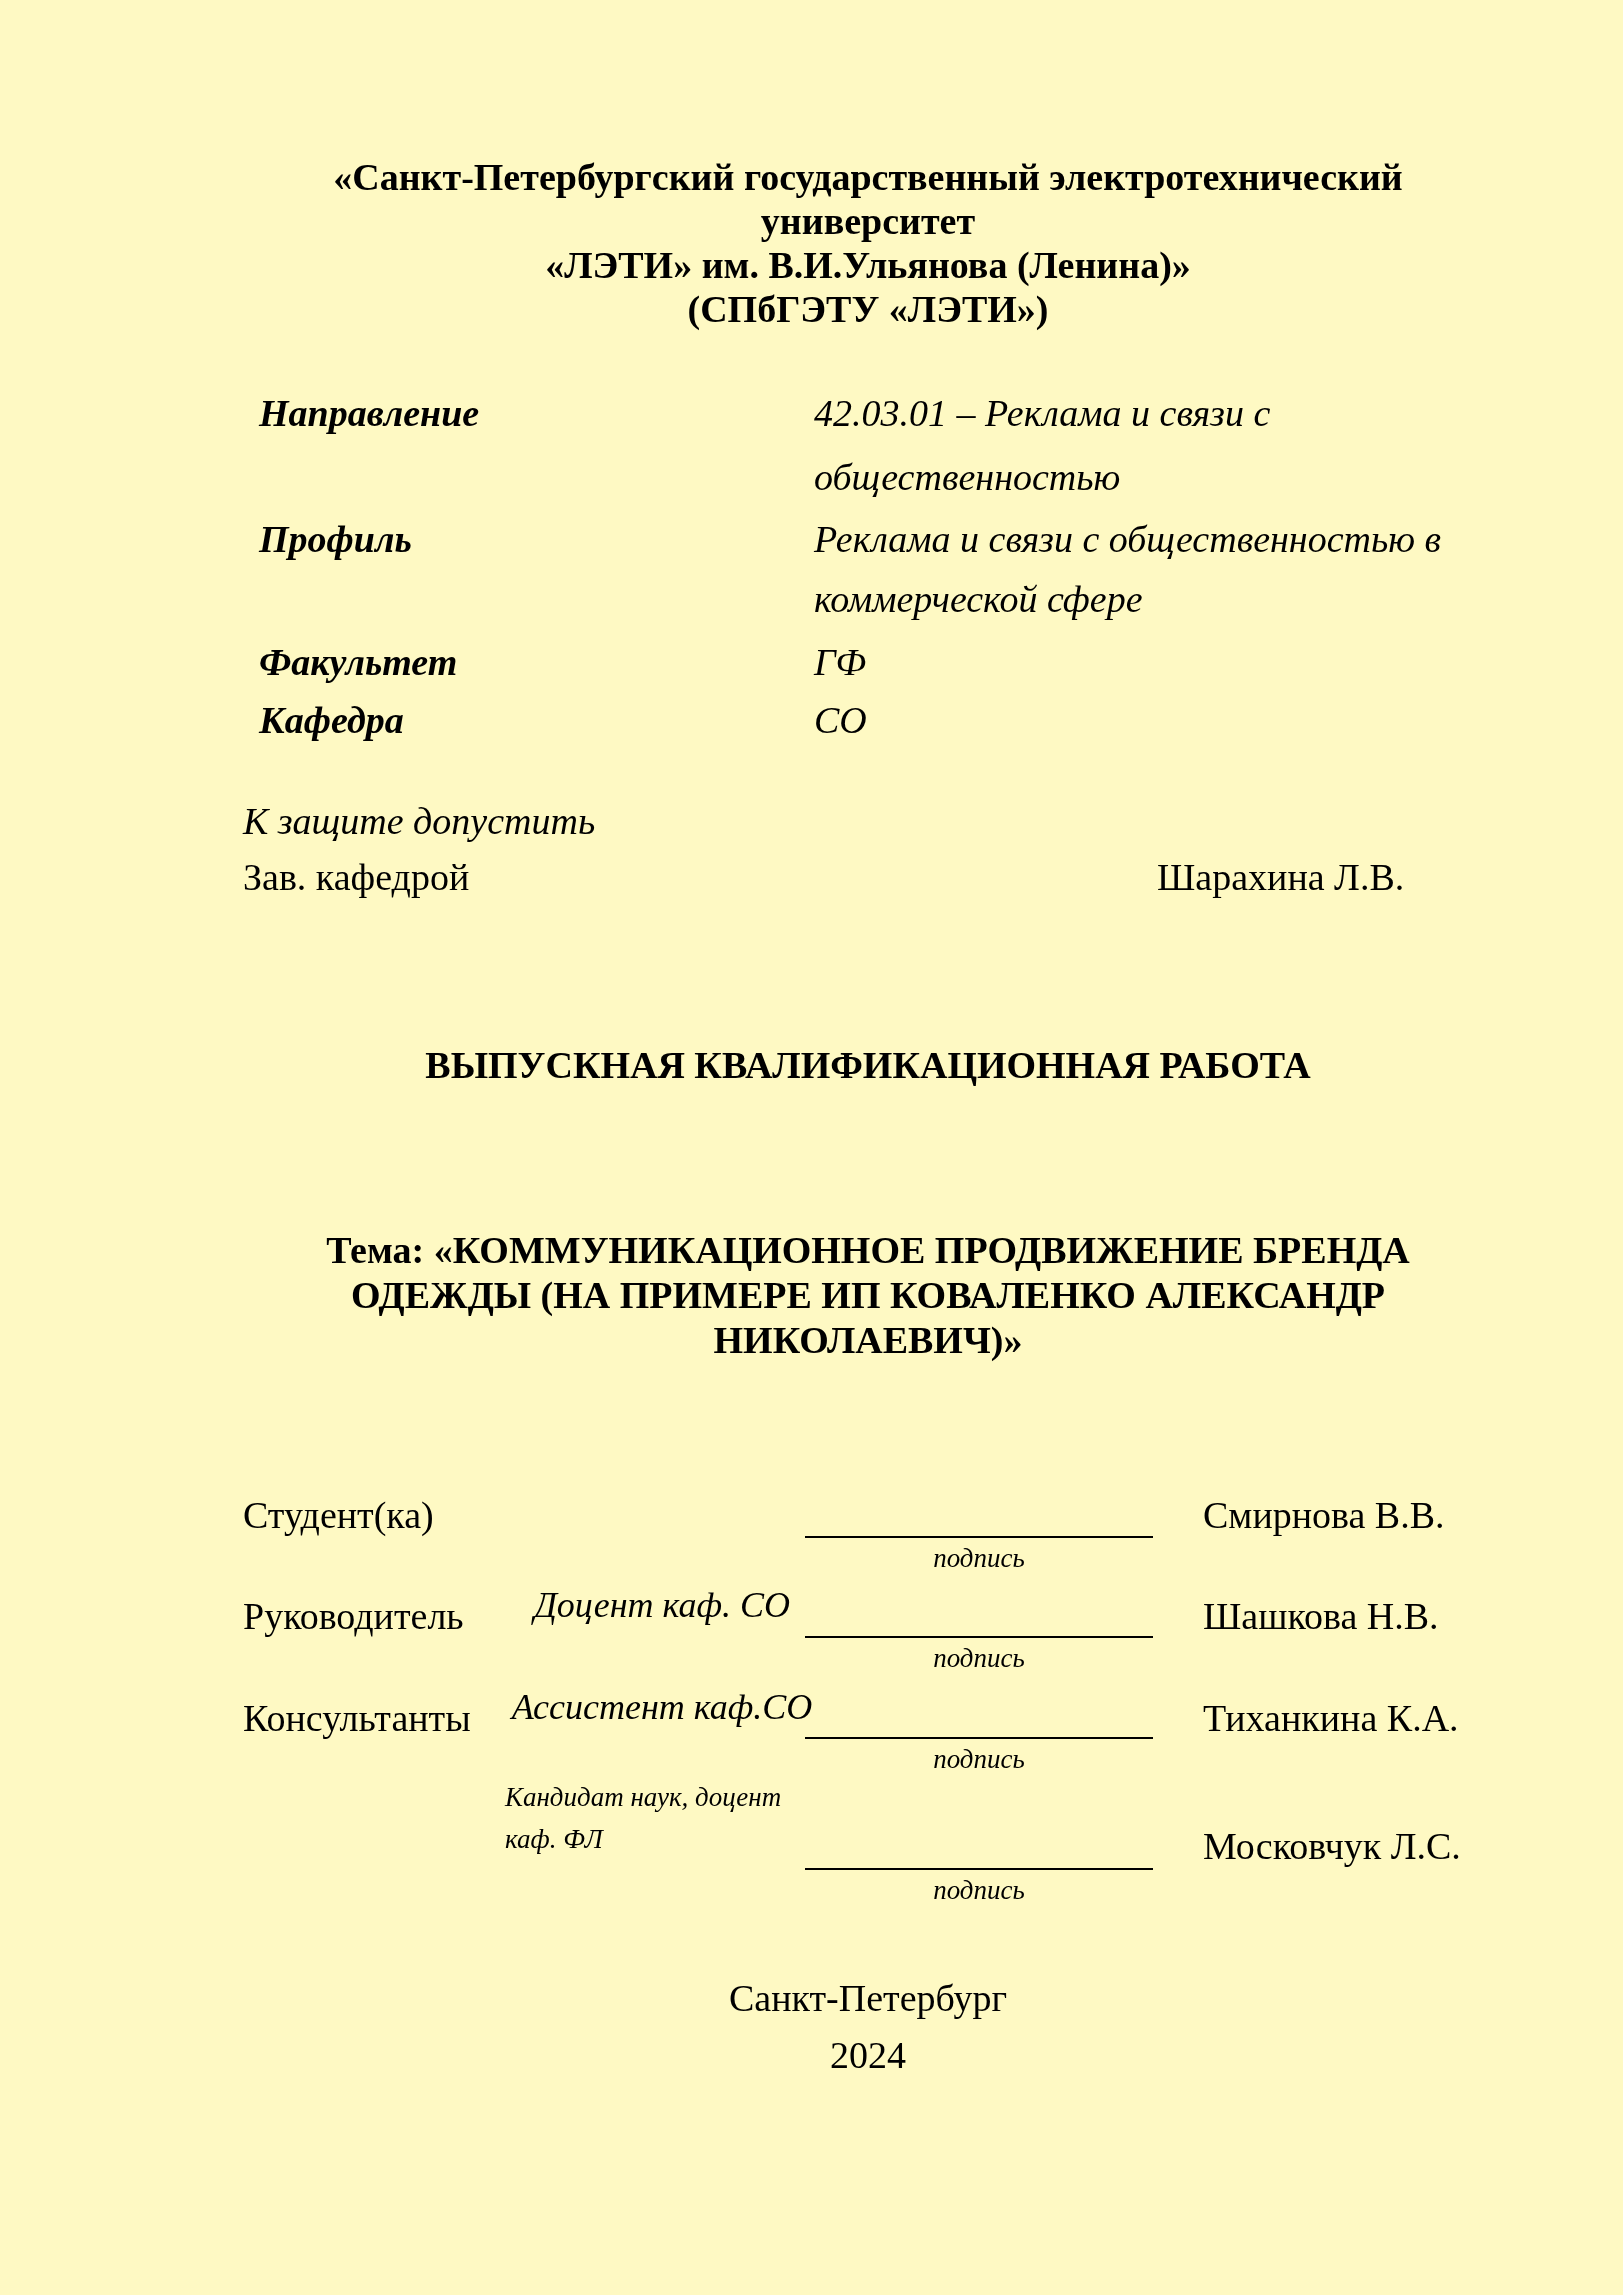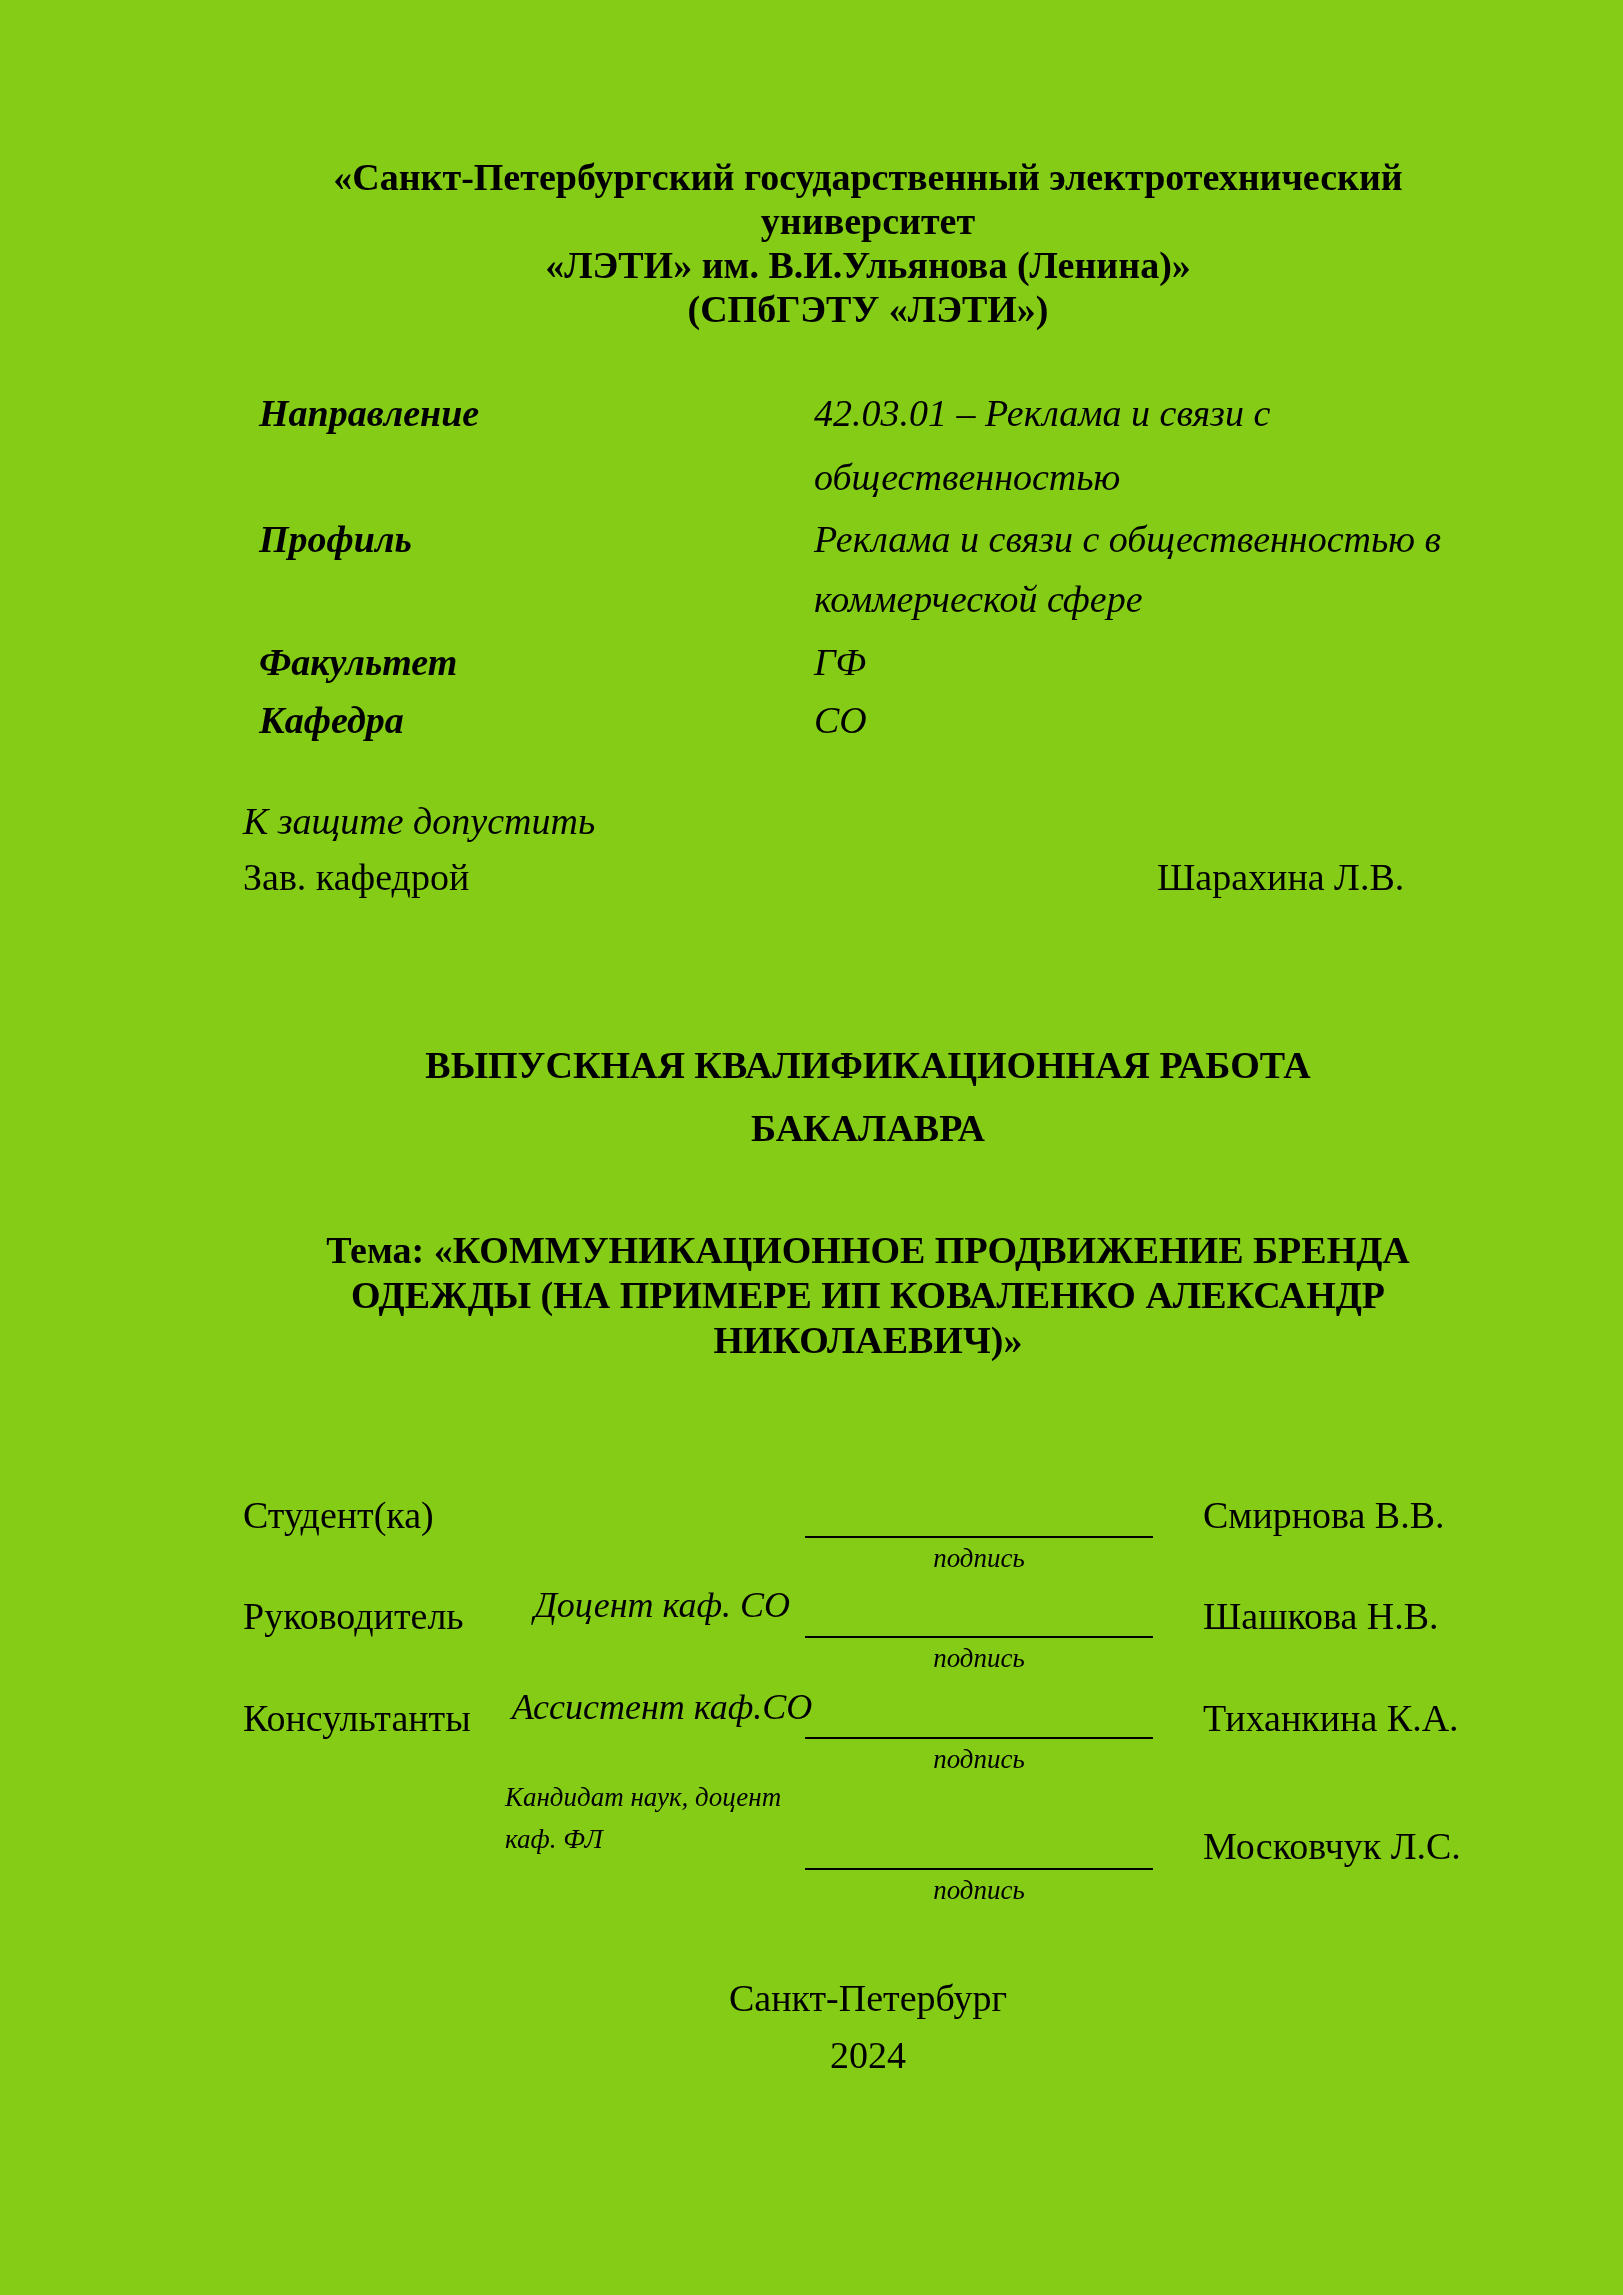--- a/index.html
+++ b/index.html
@@ -1,20 +1,20 @@
 <!DOCTYPE html>
 <html lang="ru" style="font-size:12.6px"><head>
 <meta charset="utf-8">
 <style>
   html,body{margin:0;padding:0;background:#ffffff;}
   .page{
     position:relative;
     width:1623px;
     height:2295px;
-    background:#84cc16;
+    background:#fef9c3;
     color:#000000;
     font-family:"Liberation Serif","DejaVu Serif",serif;
     font-size:38px;
     overflow:hidden;
   }
   .abs{position:absolute;}
   .center-block{left:228px;width:1280px;text-align:center;}
   .bold{font-weight:bold;}
   .it{font-style:italic;}
 
@@ -81,21 +81,20 @@
     <span class="flabel">Кафедра</span>
     <span class="fvalue">СО</span>
   </div>
 
   <div class="abs it adm-note">К защите допустить</div>
   <div class="abs adm-role">Зав. кафедрой</div>
   <div class="abs adm-name">Шарахина Л.В.</div>
 
   <div class="abs center-block bold worktype">
     <div>ВЫПУСКНАЯ КВАЛИФИКАЦИОННАЯ РАБОТА</div>
-    <div>БАКАЛАВРА</div>
   </div>
 
   <div class="abs center-block bold topic">
     <div>Тема: «КОММУНИКАЦИОННОЕ ПРОДВИЖЕНИЕ БРЕНДА</div>
     <div>ОДЕЖДЫ (НА ПРИМЕРЕ ИП КОВАЛЕНКО АЛЕКСАНДР</div>
     <div>НИКОЛАЕВИЧ)»</div>
   </div>
 
   <div class="abs role" style="top:1493px">Студент(ка)</div>
   <div class="abs sigbox" style="top:1536px">

